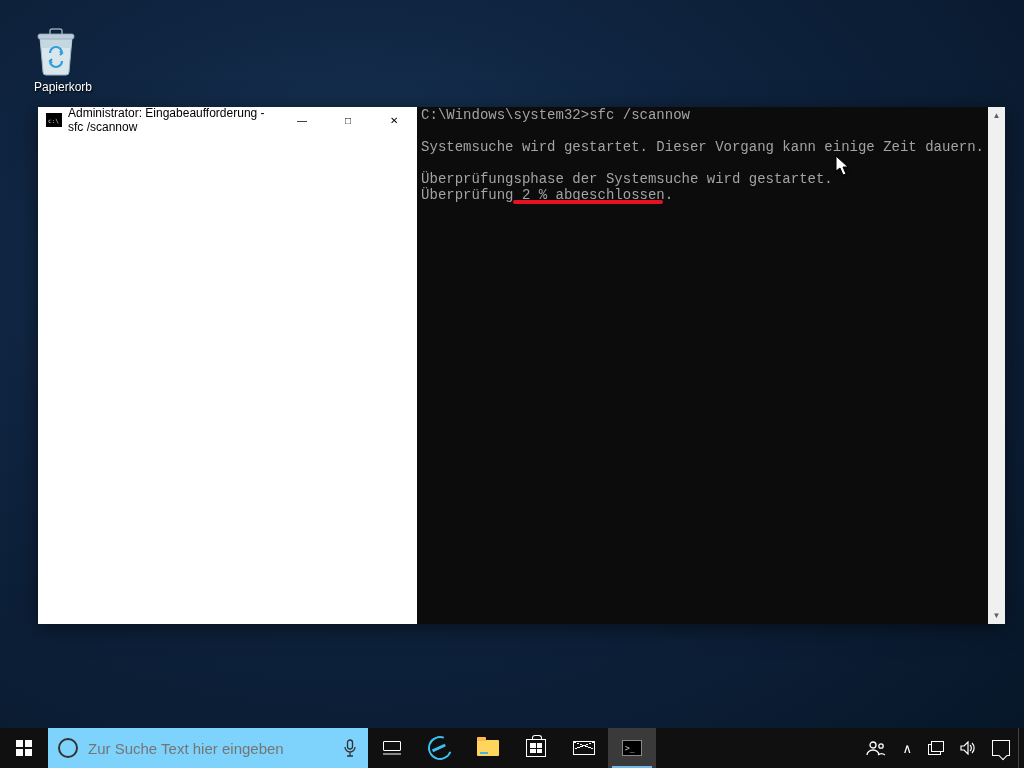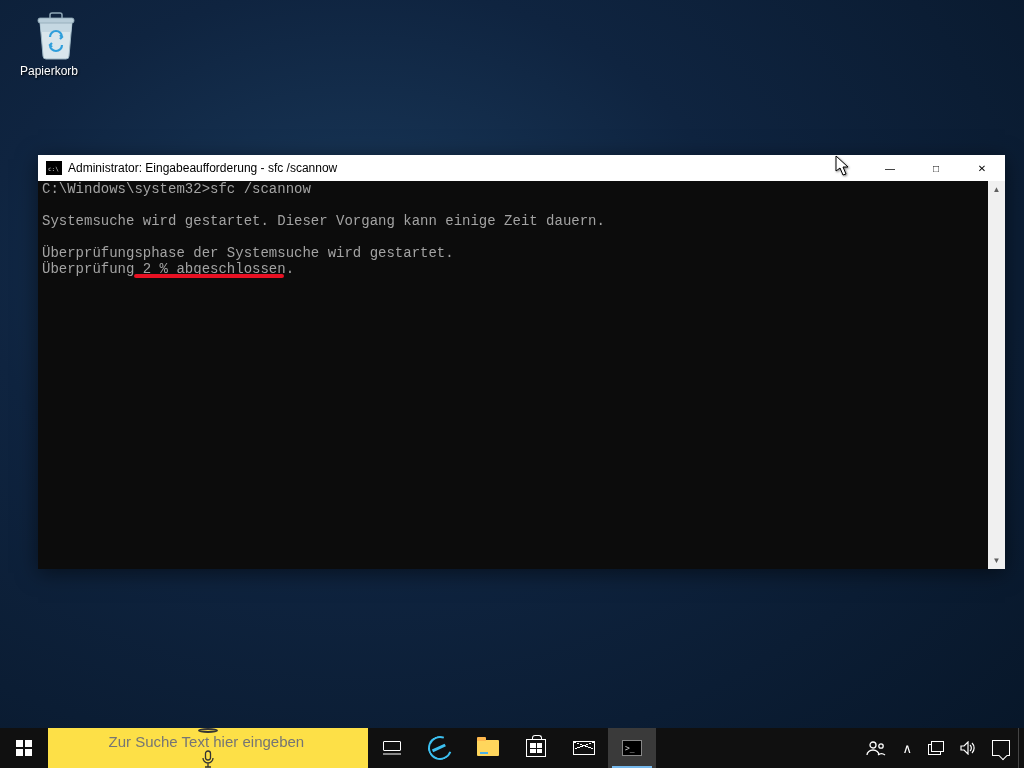--- a/index.html
+++ b/index.html
@@ -2,27 +2,27 @@
 <html><head>
 <meta charset="utf-8">
 <style>
 * { margin: 0; padding: 0; box-sizing: border-box; }
 body {
   width: 1024px; height: 768px;
   background: radial-gradient(ellipse at 35% 35%, #1a3a5c 0%, #0f2440 40%, #071628 100%);
   font-family: "Segoe UI", Tahoma, sans-serif;
   overflow: hidden; position: relative;
 }
-.desktop-icon { position: absolute; top: 10px; left: 20px; width: 72px; text-align: left; cursor: pointer; }
+.desktop-icon { position: absolute; top: 26px; left: 20px; width: 72px; text-align: right; cursor: pointer; }
 .desktop-icon .icon-box { width: 52px; height: 52px; margin: 0 auto; position: relative; }
 .recycle-bin-svg { width: 52px; height: 52px; }
 .desktop-icon .label { color: #fff; font-size: 12px; margin-top: 2px; text-shadow: 1px 1px 2px #000; }
 
-.cmd-window { position: absolute; top: 107px; left: 38px; width: 967px; height: 414px;
-  background: #fff; display: flex; flex-direction: column; box-shadow: 0 4px 20px rgba(0,0,0,0.5); margin-top: 48px; }
+.cmd-window { position: absolute; top: 107px; left: 38px; width: 967px; height: 517px;
+  background: #fff; display: flex; box-shadow: 0 4px 20px rgba(0,0,0,0.5); }
 .titlebar { height: 26px; background: #fff; display: flex; align-items: center; font-size: 12px; color: #000; }
 .titlebar .cmd-icon { width: 16px; height: 14px; background: #000; margin: 0 6px 0 8px; position: relative;
   display: flex; align-items: center; justify-content: flex-start; padding-left: 2px; }
 .titlebar .cmd-icon::before { content: "c:\\"; color: #ccc; font-size: 6px; font-family: Consolas, monospace; }
 .titlebar .title-text { flex: 1; }
 .titlebar .win-controls { display: flex; height: 100%; }
 .titlebar .win-controls div { width: 46px; display: flex; align-items: center; justify-content: center;
   font-family: "Segoe UI Symbol", sans-serif; font-size: 10px; cursor: pointer; }
 
 .cmd-body { flex: 1; display: flex; background: #0c0c0c; }
@@ -35,21 +35,21 @@
 
 .cursor { position: absolute; top: 155px; left: 835px; pointer-events: none; z-index: 50; }
 .cursor svg { width: 16px; height: 22px; filter: drop-shadow(1px 1px 1px rgba(0,0,0,0.5)); }
 
 .taskbar { position: absolute; left: 0; right: 0; bottom: 0; height: 40px; background: #101010;
   display: flex; align-items: center; color: #fff; }
 .start-btn { width: 48px; height: 40px; display: flex; align-items: center; justify-content: center; cursor: pointer; }
 .win-logo { width: 16px; height: 16px; display: grid; grid-template-columns: 1fr 1fr; grid-template-rows: 1fr 1fr; gap: 2px; }
 .win-logo div { background: #fff; }
 
-.search-box { width: 320px; height: 40px; background: #fde047; display: flex; align-items: center; flex-direction: column; }
+.search-box { width: 320px; height: 40px; background: #7dd3fc; display: flex; align-items: center; }
 .search-box .cortana-ring { width: 20px; height: 20px; border: 2px solid #333; border-radius: 50%; margin: 0 10px; }
 .search-box input { flex: 1; border: none; outline: none; font-size: 15px; color: #666; background: transparent; }
 .search-box .mic { width: 36px; display: flex; align-items: center; justify-content: center; color: #333; }
 
 .tb-icons { display: flex; height: 100%; }
 .tb-icons .tb-item { width: 48px; height: 40px; display: flex; align-items: center; justify-content: center;
   cursor: pointer; position: relative; }
 .tb-icons .tb-item.active { background: #3a3a3a; }
 .tb-icons .tb-item.active::after { content: ""; position: absolute; bottom: 0; left: 4px; right: 4px; height: 2px; background: #76b9ed; }
 

